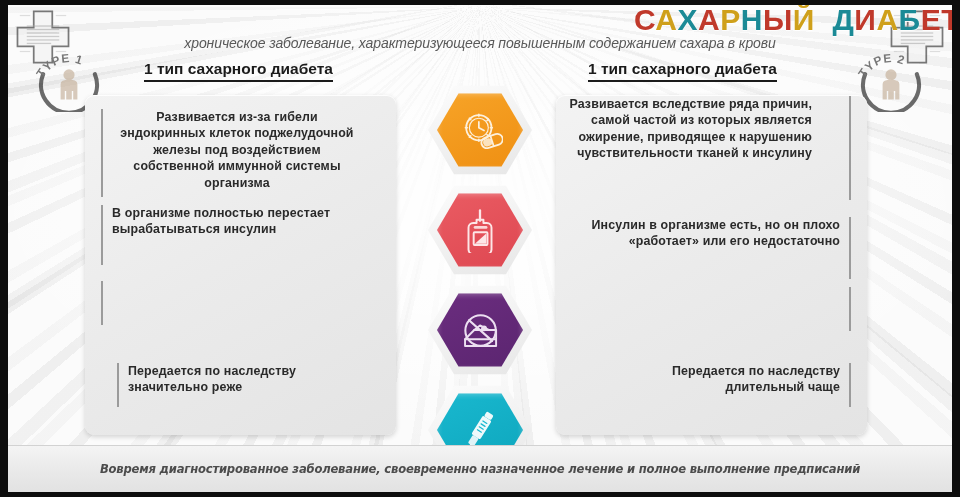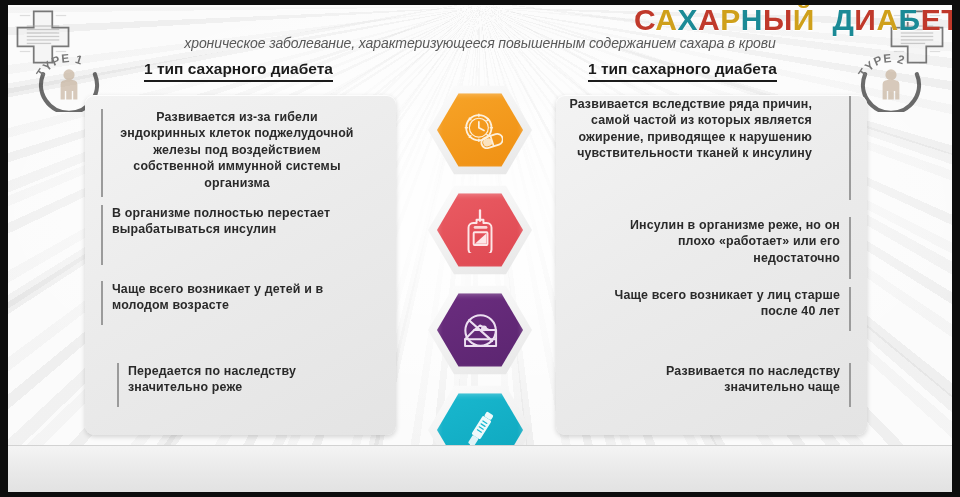--- a/index.html
+++ b/index.html
@@ -317,43 +317,41 @@
       <div class="item" style="top: 14px; min-height: 88px;">
         <div class="bar"></div>
         <div class="txt" style="width: 268px; text-align: center;">Развивается из-за гибели эндокринных клеток поджелудочной железы под воздействием собственной иммунной системы организма</div>
       </div>
       <div class="item" style="top: 110px; min-height: 60px;">
         <div class="bar"></div>
         <div class="txt" style="width: 240px;">В организме полностью перестает вырабатываться инсулин</div>
       </div>
       <div class="item" style="top: 186px; min-height: 44px;">
         <div class="bar"></div>
-        <div class="txt" style="width: 272px;">Чаще всего возникает у детей и в молодом возрасте</div>
       </div>
       <div class="item" style="top: 268px; min-height: 44px; margin-left: 16px;">
         <div class="bar"></div>
         <div class="txt" style="width: 250px;">Передается по наследству значительно реже</div>
       </div>
     </div>
   <div class="panel right" id="panel-right">
       <div class="item" style="top: 1px; min-height: 104px; gap: 28px;">
         <div class="bar"></div>
         <div class="txt" style="width: 268px;">Развивается вследствие ряда причин, самой частой из которых является ожирение, приводящее к нарушению чувствительности тканей к инсулину</div>
       </div>
       <div class="item" style="top: 122px; min-height: 62px;">
         <div class="bar"></div>
-        <div class="txt" style="width: 268px;">Инсулин в организме реже, но он плохо «работает» или его недостаточно</div>
+        <div class="txt" style="width: 268px;">Инсулин в организме есть, но он плохо «работает» или его недостаточно</div>
       </div>
       <div class="item" style="top: 192px; min-height: 44px;">
         <div class="bar"></div>
-        <div class="txt" style="width: 268px;">Чаще всего возникает у лиц старше после 40 лет</div>
       </div>
       <div class="item" style="top: 268px; min-height: 44px;">
         <div class="bar"></div>
-        <div class="txt" style="width: 268px;">Развивается по наследству значительно чаще</div>
+        <div class="txt" style="width: 268px;">Передается по наследству длительный чаще</div>
       </div>
     </div>
 
   <div class="hexcol" id="hexcol">
       <div class="hexwrap">
         <div class="hexshadow"></div>
         <div class="hex outer"></div>
         <div class="hex inner" style="background: linear-gradient(155deg, rgb(247, 164, 40), rgb(239, 143, 18));">
           <svg viewBox="0 0 80 80" class="hex-icon">
     <g fill="none" stroke="#fdf0dc" stroke-width="3.2" stroke-linecap="round">
@@ -426,19 +424,20 @@
       </g>
       <rect x="34" y="54" width="12" height="16" rx="2" fill="#dff3f7"></rect>
       <path d="M40 70 v6" stroke="#eef9fb" stroke-width="3.2" stroke-linecap="round"></path>
     </g>
           </svg>
         </div>
       </div>
     </div>
 
   <div class="footer">
+    <div class="footer-line">Вовремя диагностированное заболевание, своевременно назначенное лечение и полное выполнение предписаний</div>
   </div>
 
   <div class="edge" style="left:0;top:0;width:960px;height:5px"></div>
   <div class="edge" style="left:0;bottom:0;width:960px;height:5px"></div>
   <div class="edge" style="left:0;top:0;width:8px;height:497px"></div>
   <div class="edge" style="right:0;top:0;width:8px;height:497px"></div>
 </div>
 
 </body></html>

